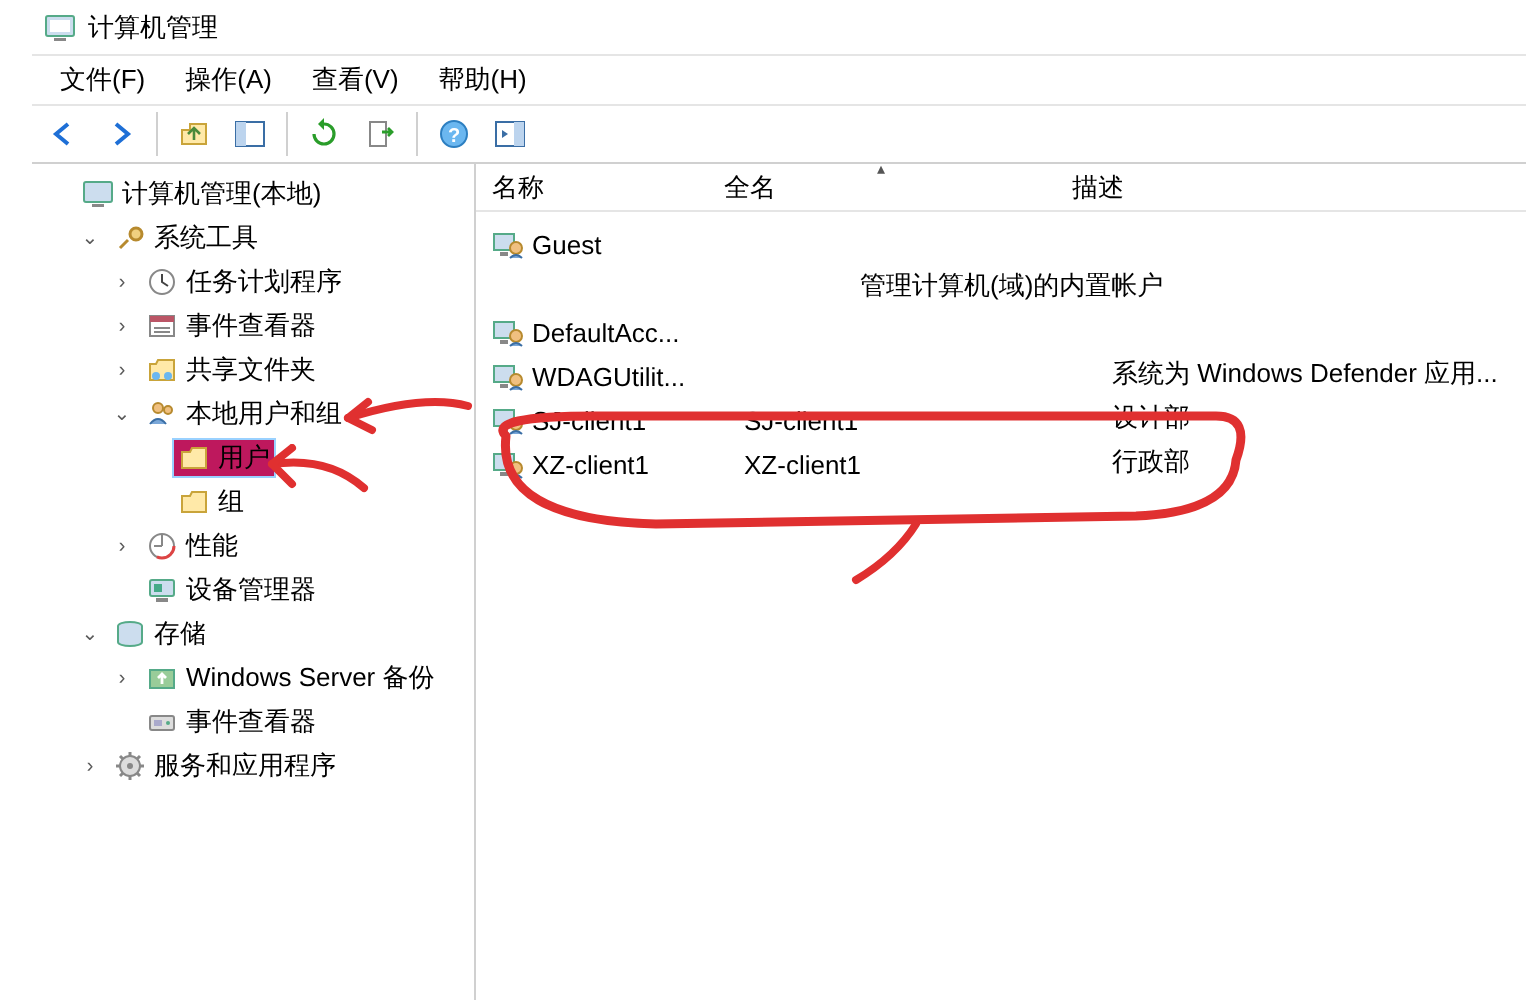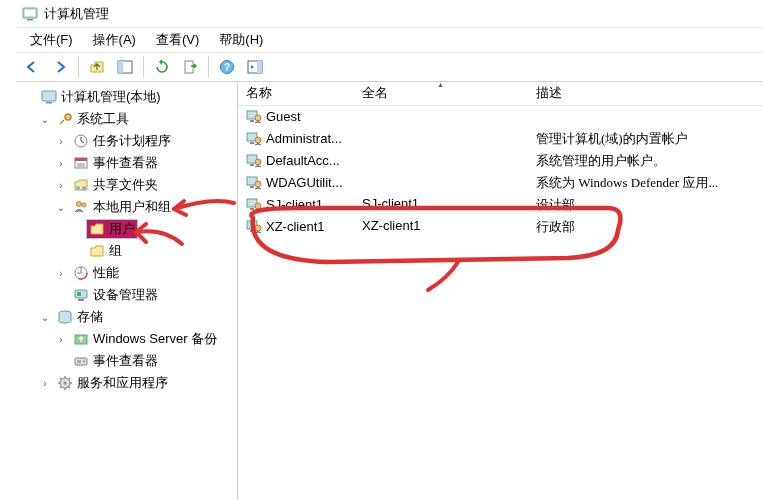--- a/index.html
+++ b/index.html
@@ -19,27 +19,27 @@
   .tree-row { display: flex; align-items: center; height: 22px; padding-left: 6px; white-space: nowrap; cursor: default; }
   .tree-label-wrap { display: inline-flex; align-items: center; padding: 1px 3px; }
   .tree-label-wrap.selected { background: #be185d; border: 1px solid #99d1ff; padding: 0 2px; }
   .expander { width: 14px; height: 14px; display: inline-flex; align-items: center; justify-content: center; margin-right: 2px; color: #5a5a5a; font-size: 10px; }
   .tree-icon { width: 16px; height: 16px; margin-right: 4px; display: inline-flex; align-items: center; justify-content: center; }
   .indent-0 { padding-left: 6px; }
   .indent-1 { padding-left: 22px; }
   .indent-2 { padding-left: 38px; }
   .indent-3 { padding-left: 54px; }
   .list-header { display: flex; height: 24px; border-bottom: 1px solid #e5e5e5; }
-  .list-header .col { padding: 3px 8px; border-right: 1px solid transparent; cursor: default; display: flex; align-items: flex-end; }
+  .list-header .col { padding: 3px 8px; border-right: 1px solid transparent; cursor: default; display: flex; align-items: center; }
   .col-name { width: 116px; }
   .col-full { width: 174px; position: relative; }
-  .col-desc { flex: 1; font-family: Liberation Serif, serif; }
+  .col-desc { flex: 1; }
   .sort-arrow { position: absolute; top: -2px; left: 50%; transform: translateX(-50%); font-size: 8px; color: #555; }
   .list-body { padding-top: 2px; }
-  .list-row { display: flex; height: 22px; align-items: flex-start; cursor: default; }
+  .list-row { display: flex; height: 22px; align-items: flex-end; cursor: default; gap: 10px; }
   .cell { padding: 0 8px; overflow: hidden; text-overflow: ellipsis; white-space: nowrap; }
   .cell.col-name { display: flex; align-items: center; }
   .user-icon { width: 16px; height: 16px; margin-right: 4px; display: inline-flex; align-items: center; justify-content: center; }
   .annotation { position: absolute; pointer-events: none; }
   svg { display: block; }
 </style>
 </head>
 <body>
 
 <div class="window">
@@ -339,48 +339,36 @@
                   <rect x="4" y="12" width="4" height="2" fill="#888"></rect>
                   <circle cx="12" cy="10" r="3" fill="#f0c080" stroke="#b78a2e"></circle>
                   <path d="M9 15 Q12 12 15 15" fill="#7aa7d8" stroke="#3a6ea5"></path>
                 </svg>
               </span>
               <span>Guest</span>
             </div>
             <div class="cell col-full"><span></span></div>
           </div>
           <div class="list-row">
-            <div class="cell col-name">
-              <span class="user-icon">
-                <svg width="16" height="16" viewBox="0 0 16 16">
-                  <rect x="1" y="3" width="10" height="8" fill="#cde" stroke="#5a8"></rect>
-                  <rect x="4" y="12" width="4" height="2" fill="#888"></rect>
-                  <circle cx="12" cy="10" r="3" fill="#f0c080" stroke="#b78a2e"></circle>
-                  <path d="M9 15 Q12 12 15 15" fill="#7aa7d8" stroke="#3a6ea5"></path>
-                </svg>
-              </span>
-              <span>Administrat...</span>
-            </div>
             <div class="cell col-full"><span></span></div>
             <div class="cell col-desc"><span>管理计算机(域)的内置帐户</span></div>
           </div>
           <div class="list-row">
             <div class="cell col-name">
               <span class="user-icon">
                 <svg width="16" height="16" viewBox="0 0 16 16">
                   <rect x="1" y="3" width="10" height="8" fill="#cde" stroke="#5a8"></rect>
                   <rect x="4" y="12" width="4" height="2" fill="#888"></rect>
                   <circle cx="12" cy="10" r="3" fill="#f0c080" stroke="#b78a2e"></circle>
                   <path d="M9 15 Q12 12 15 15" fill="#7aa7d8" stroke="#3a6ea5"></path>
                 </svg>
               </span>
               <span>DefaultAcc...</span>
             </div>
             <div class="cell col-full"><span></span></div>
-            <div class="cell col-desc"><span>系统管理的用户帐户。</span></div>
           </div>
           <div class="list-row">
             <div class="cell col-name">
               <span class="user-icon">
                 <svg width="16" height="16" viewBox="0 0 16 16">
                   <rect x="1" y="3" width="10" height="8" fill="#cde" stroke="#5a8"></rect>
                   <rect x="4" y="12" width="4" height="2" fill="#888"></rect>
                   <circle cx="12" cy="10" r="3" fill="#f0c080" stroke="#b78a2e"></circle>
                   <path d="M9 15 Q12 12 15 15" fill="#7aa7d8" stroke="#3a6ea5"></path>
                 </svg>

